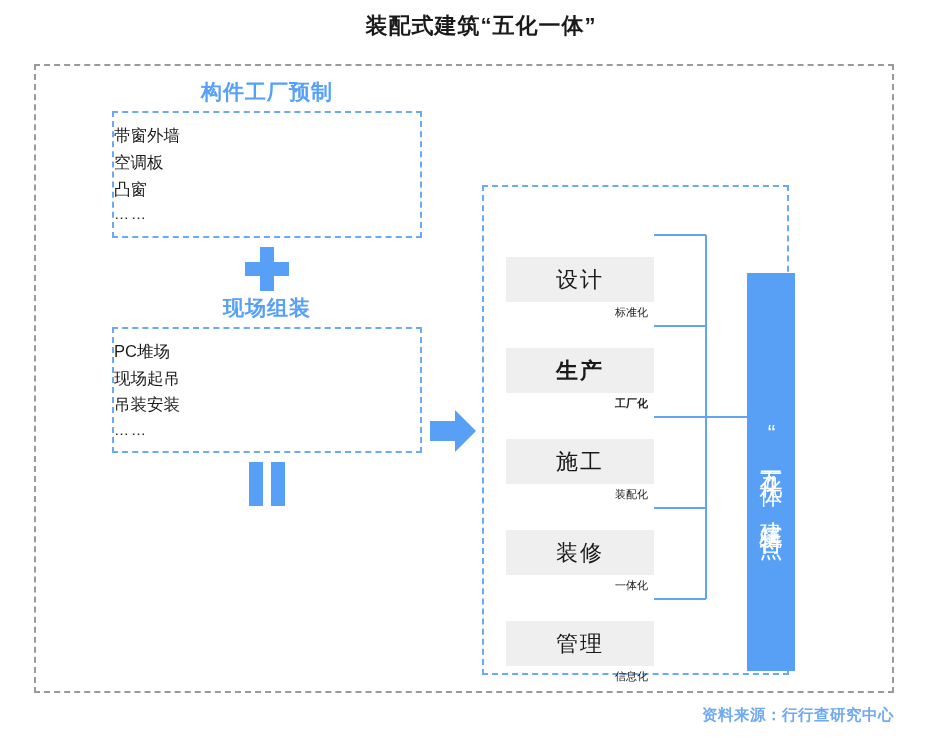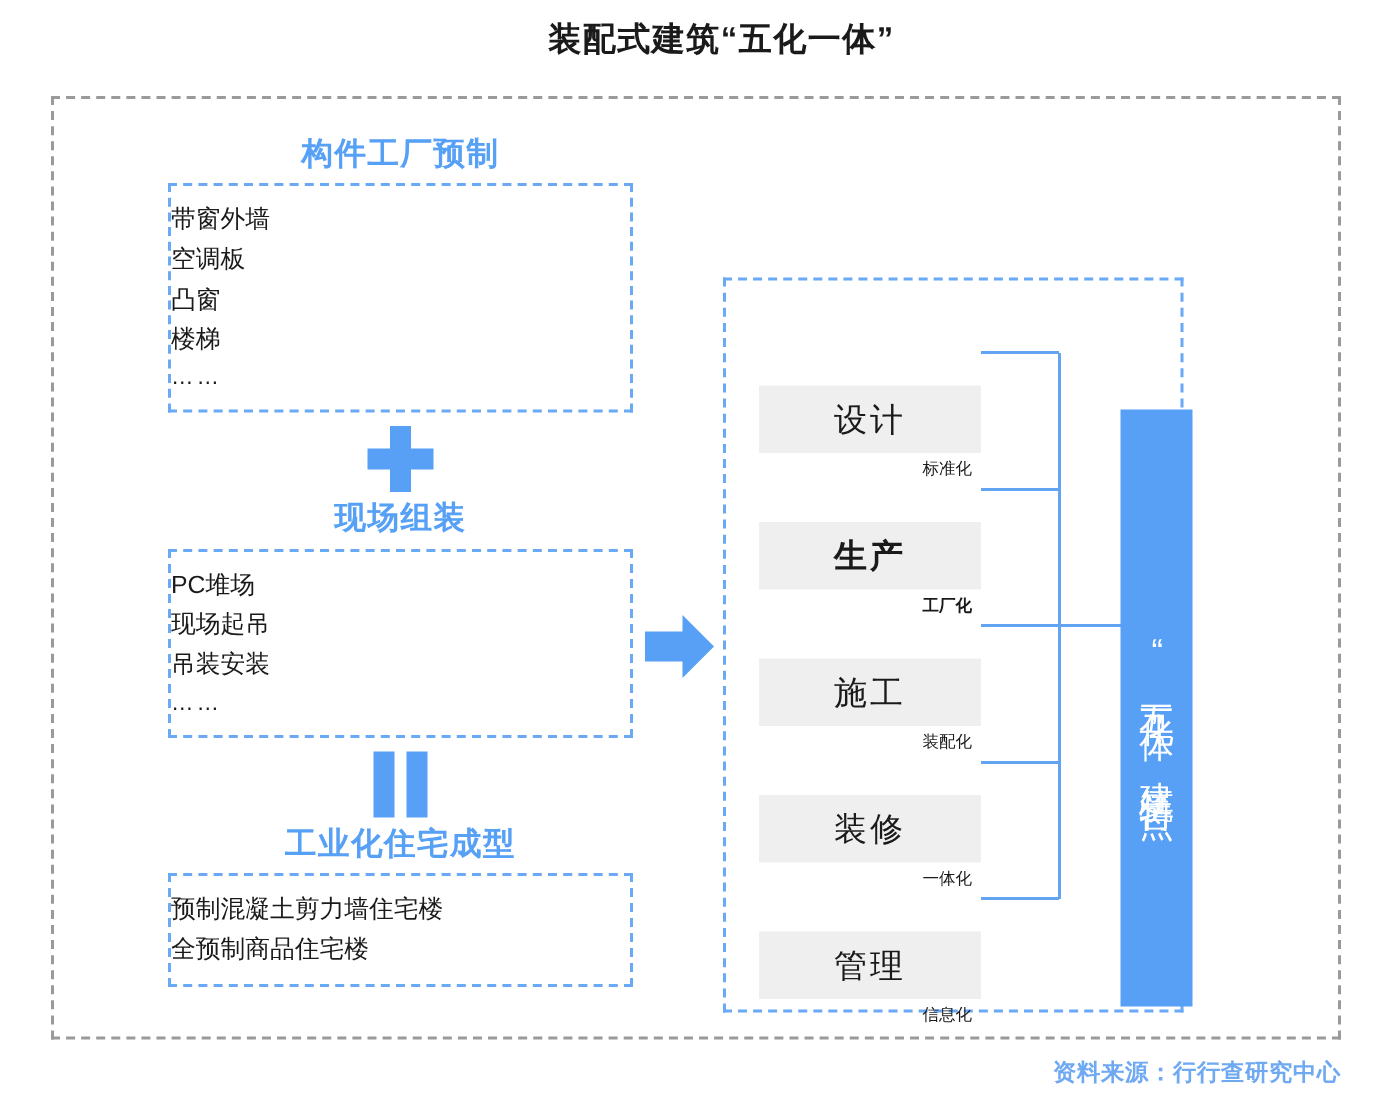--- a/index.html
+++ b/index.html
@@ -33,21 +33,21 @@
     width: 860px;
     height: 629px;
     border: 2px dashed #9a9a9a;
     box-sizing: border-box;
   }
 
   
   .left-col {
     position: absolute;
     left: 76px;
-    top: 24px;
+    top: 13px;
     width: 310px;
   }
   .stage-heading {
     text-align: center;
     font-size: 21px;
     font-weight: bold;
     color: #56A0F5;
     letter-spacing: 1px;
     line-height: 1.25;
   }
@@ -217,21 +217,20 @@
 <div id="outer-frame">
 
   <div class="left-col">
 
     <div class="stage-group">
       <div class="stage-heading">构件工厂预制</div>
       <div class="stage-box">
         <div class="item">带窗外墙</div>
         <div class="item">空调板</div>
         <div class="item">凸窗</div>
-        <div class="item">楼梯</div>
         <div class="item dots">……</div>
       </div>
     </div>
 
     <div class="op-wrap">
       <span class="op-plus"></span>
     </div>
 
     <div class="stage-group">
       <div class="stage-heading">现场组装</div>
@@ -240,27 +239,20 @@
         <div class="item">现场起吊</div>
         <div class="item">吊装安装</div>
         <div class="item dots">……</div>
       </div>
     </div>
 
     <div class="op-wrap">
       <span class="op-equals"></span>
     </div>
 
-    <div class="stage-group">
-      <div class="stage-heading">工业化住宅成型</div>
-      <div class="stage-box">
-        <div class="item">预制混凝土剪力墙住宅楼</div>
-        <div class="item">全预制商品住宅楼</div>
-      </div>
-    </div>
 
   </div>
 
   <svg id="flow-arrow" viewBox="0 0 46 42">
     <polygon points="0,11 25,11 25,0 46,21 25,42 25,31 0,31" fill="#57A0F5"></polygon>
   </svg>
 
   <div id="right-panel">
 
     <div id="stage-list">

